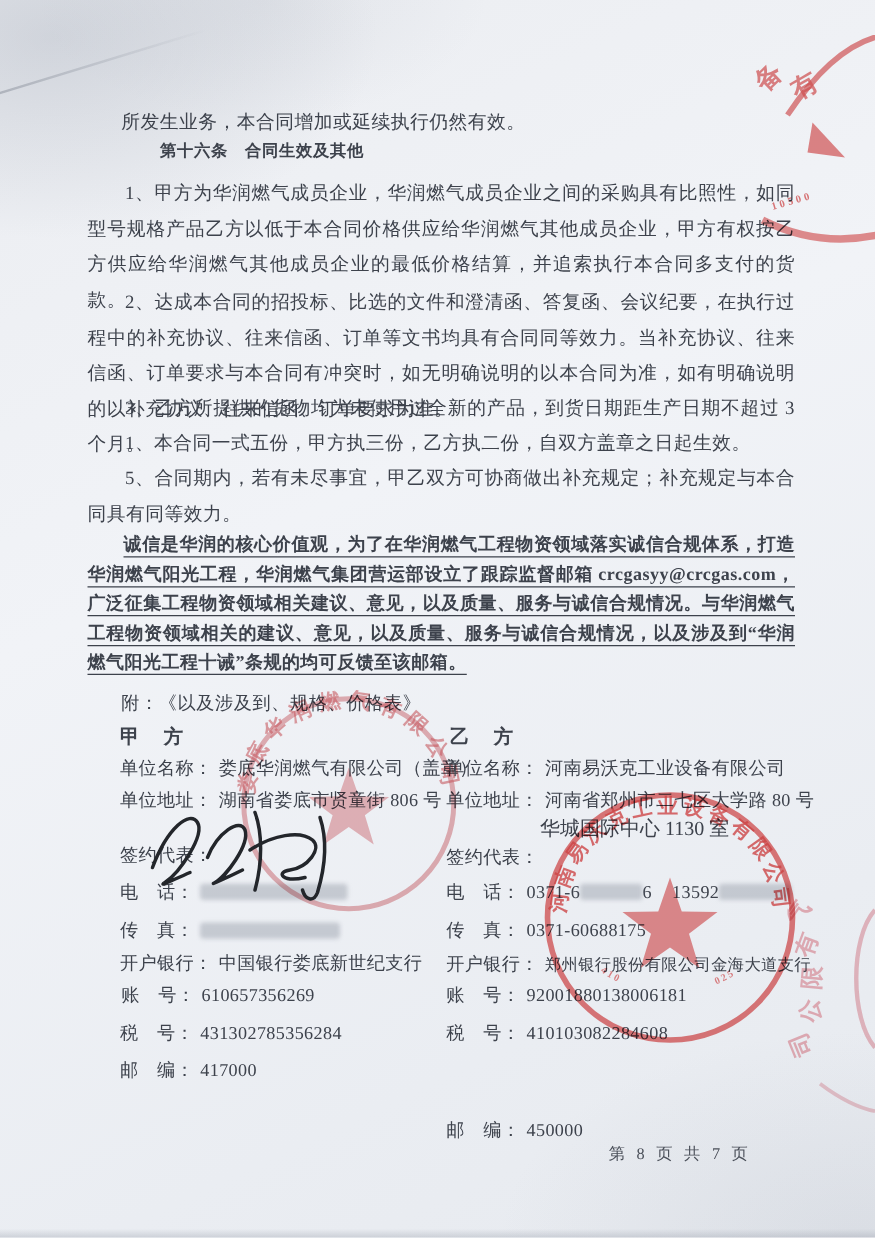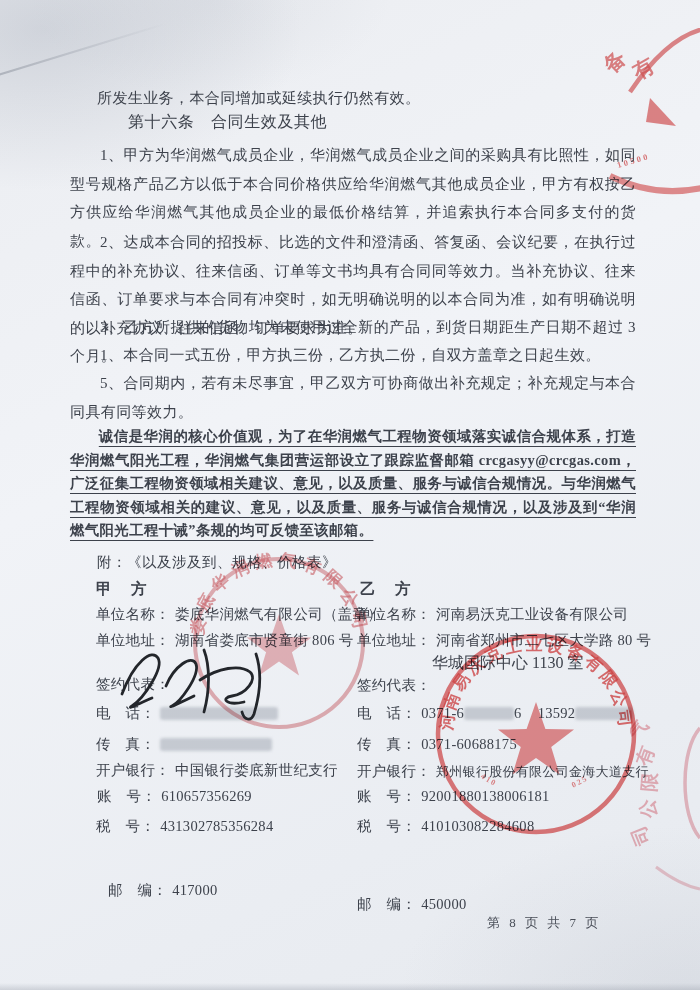--- a/index.html
+++ b/index.html
@@ -25,21 +25,21 @@
   .bottom-edge {
     position: absolute; left: 0; bottom: 0; width: 100%; height: 7px;
     background: linear-gradient(180deg, rgba(150,156,168,0), rgba(150,156,168,0.35));
   }
   .para {
     position: absolute; left: 70px; width: 566px;
     font-size: 15px; line-height: 28.5px;
     text-align: justify; letter-spacing: 0.4px;
   }
   .ind { text-indent: 2em; }
-  .heading { position: absolute; font-size: 16px; font-weight: normal; letter-spacing: 0.6px; }
+  .heading { position: absolute; font-size: 13px; font-weight: bold; letter-spacing: 0.6px; }
   .integrity {
     font-weight: bold; font-size: 14.4px; line-height: 23.5px;
     text-decoration: underline; text-underline-offset: 5px; text-decoration-thickness: 1px;
   }
   .attach { position: absolute; font-size: 14.5px; letter-spacing: 0.5px; }
   .hdr { position: absolute; font-weight: bold; font-size: 15.5px; letter-spacing: 2px; }
   .row { position: absolute; font-size: 14.5px; white-space: nowrap; letter-spacing: 0.3px; }
   .row .lbl { margin-right: 5px; }
   .addr2 { position: absolute; font-size: 16px; white-space: nowrap; }
   .small { font-size: 13px; }
@@ -99,21 +99,21 @@
   </div>
   <div class="row" style="left:96px; top:761px;">
     <span class="lbl">开户银行：</span><span class="val">中国银行娄底新世纪支行</span>
   </div>
   <div class="row" style="left:97px; top:787px;">
     <span class="lbl">账　号：</span><span class="val">610657356269</span>
   </div>
   <div class="row" style="left:96px; top:817px;">
     <span class="lbl">税　号：</span><span class="val">431302785356284</span>
   </div>
-  <div class="row" style="left:108px; top:847px;margin-top:34px;">
+  <div class="row" style="left:96px; top:847px;">
     <span class="lbl">邮　编：</span><span class="val">417000</span>
   </div>
 
   <div class="row" style="left:357px; top:605px;">
     <span class="lbl">单位名称：</span><span class="val">河南易沃克工业设备有限公司</span>
   </div>
   <div class="row" style="left:357px; top:631px;">
     <span class="lbl">单位地址：</span><span class="val">河南省郑州市二七区大学路 80 号</span>
   </div>
   <div class="addr2" style="left:432px; top:653px;">华城国际中心 1130 室</div>

